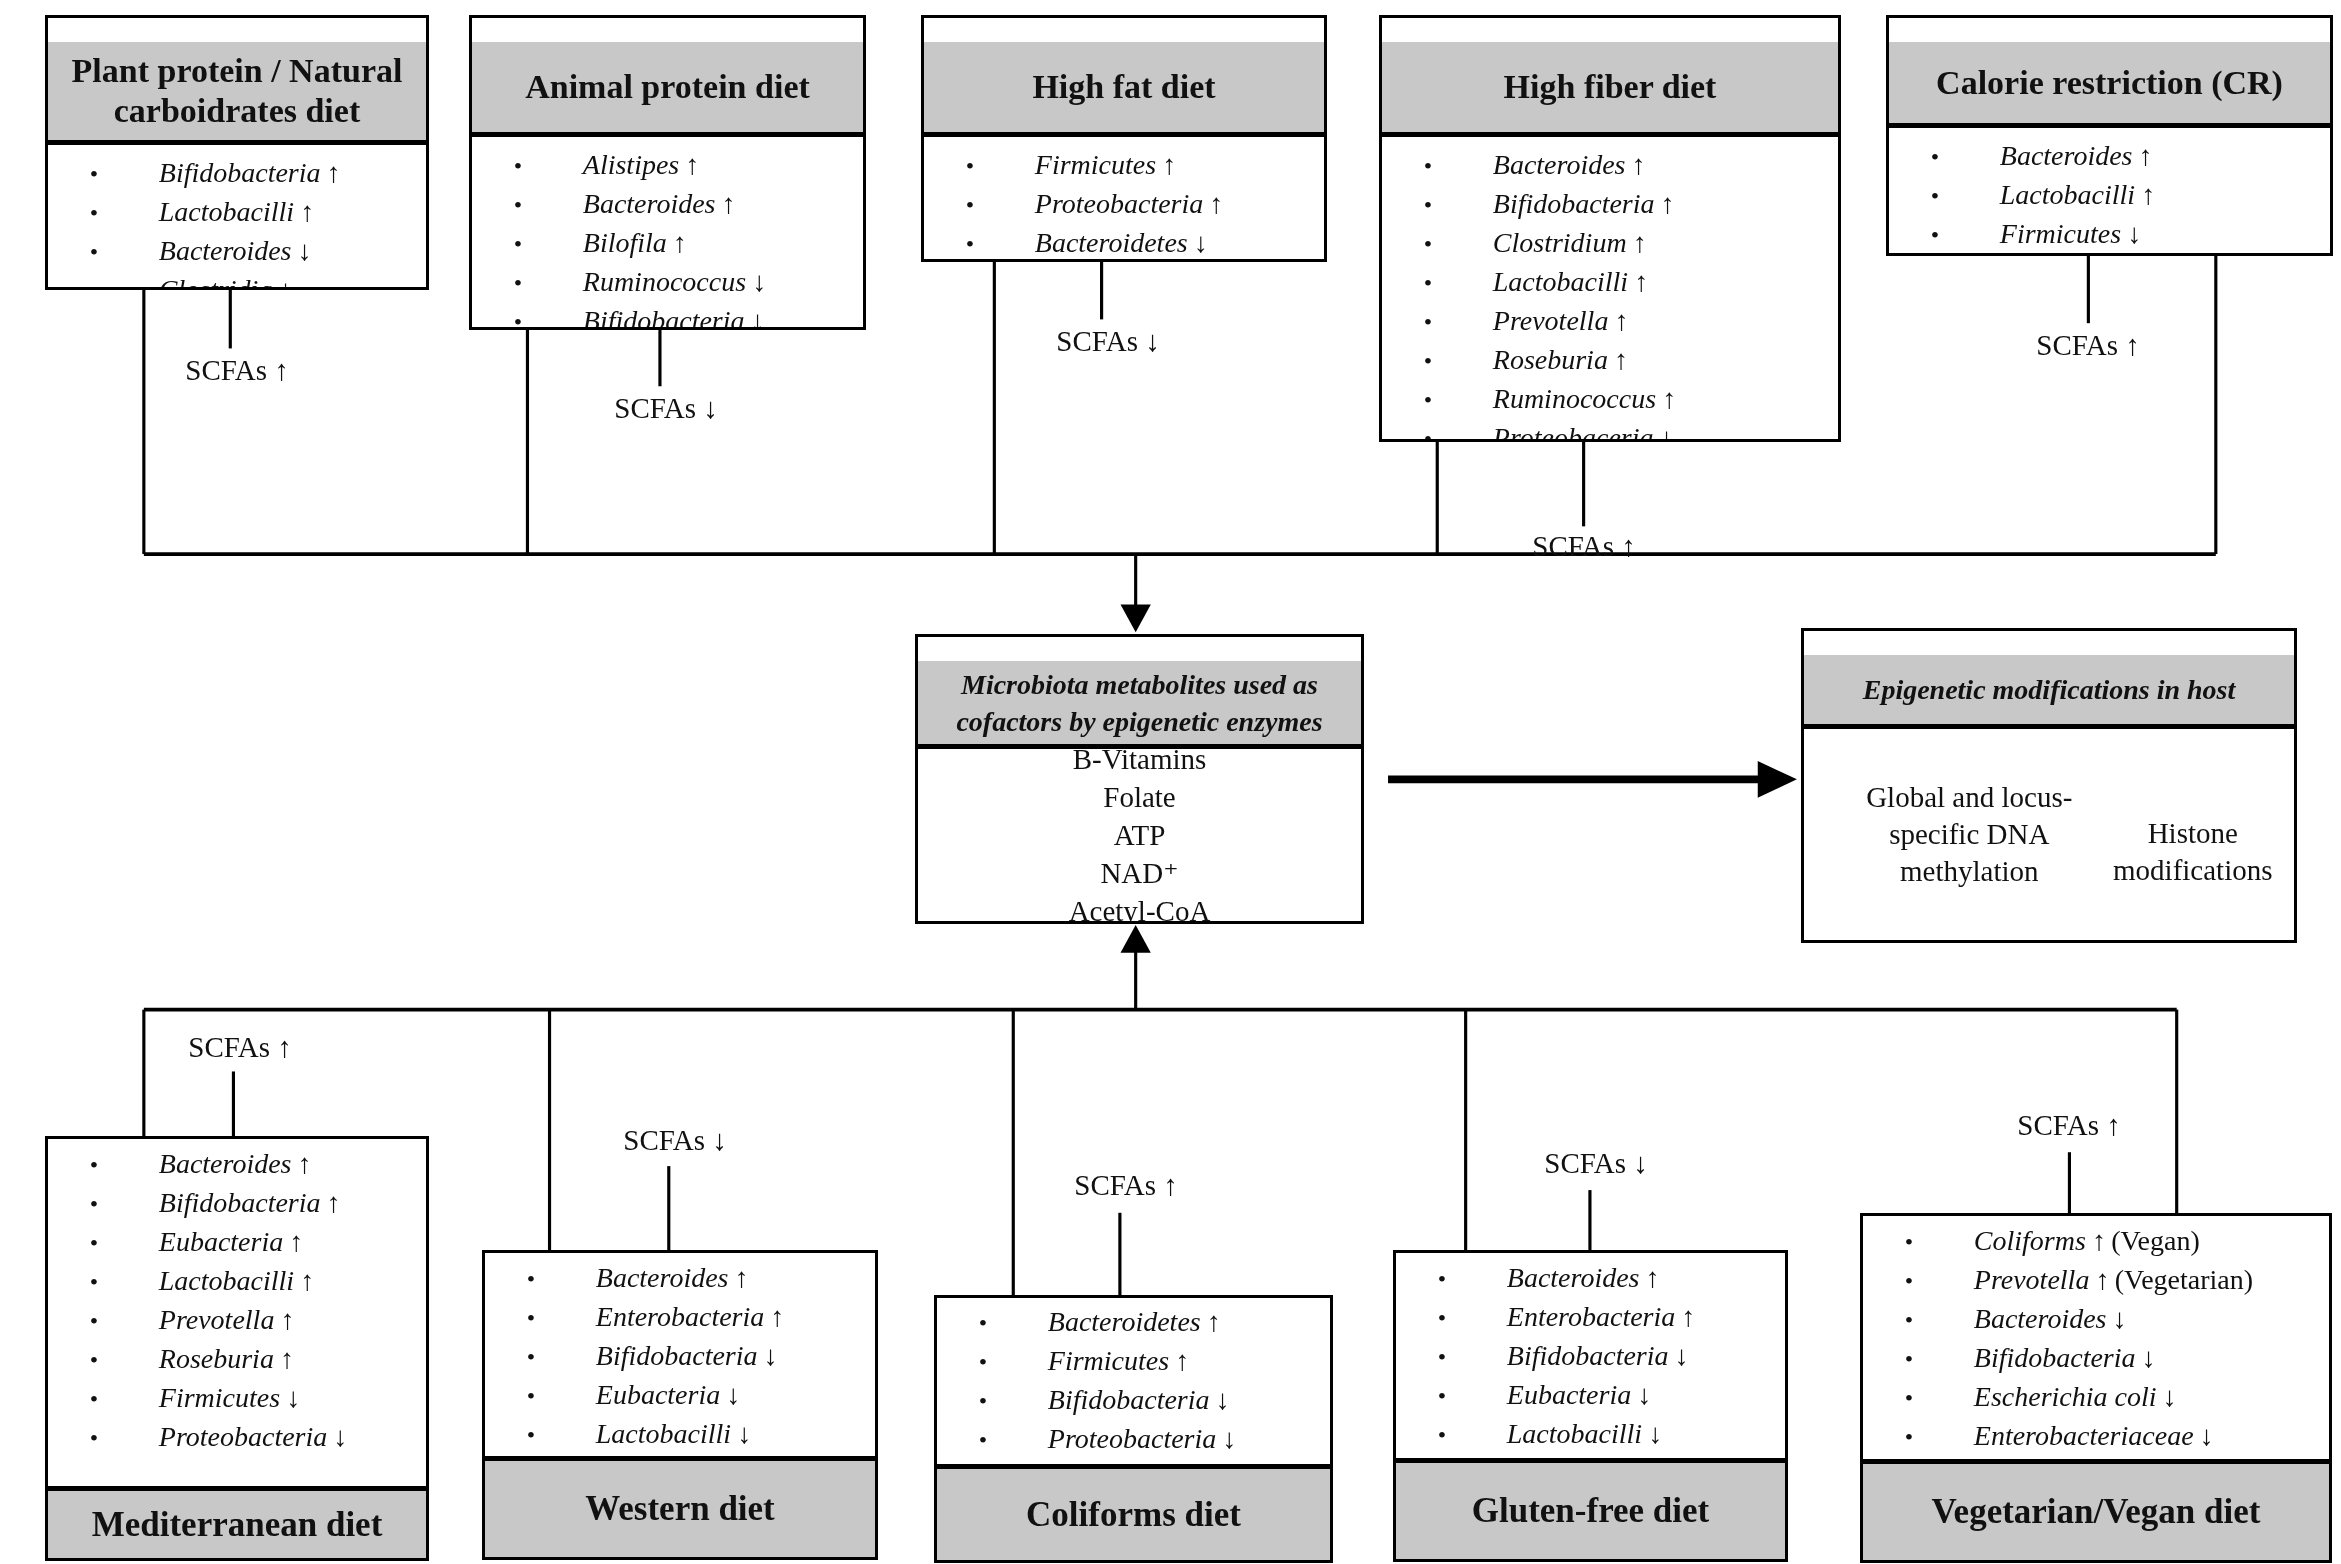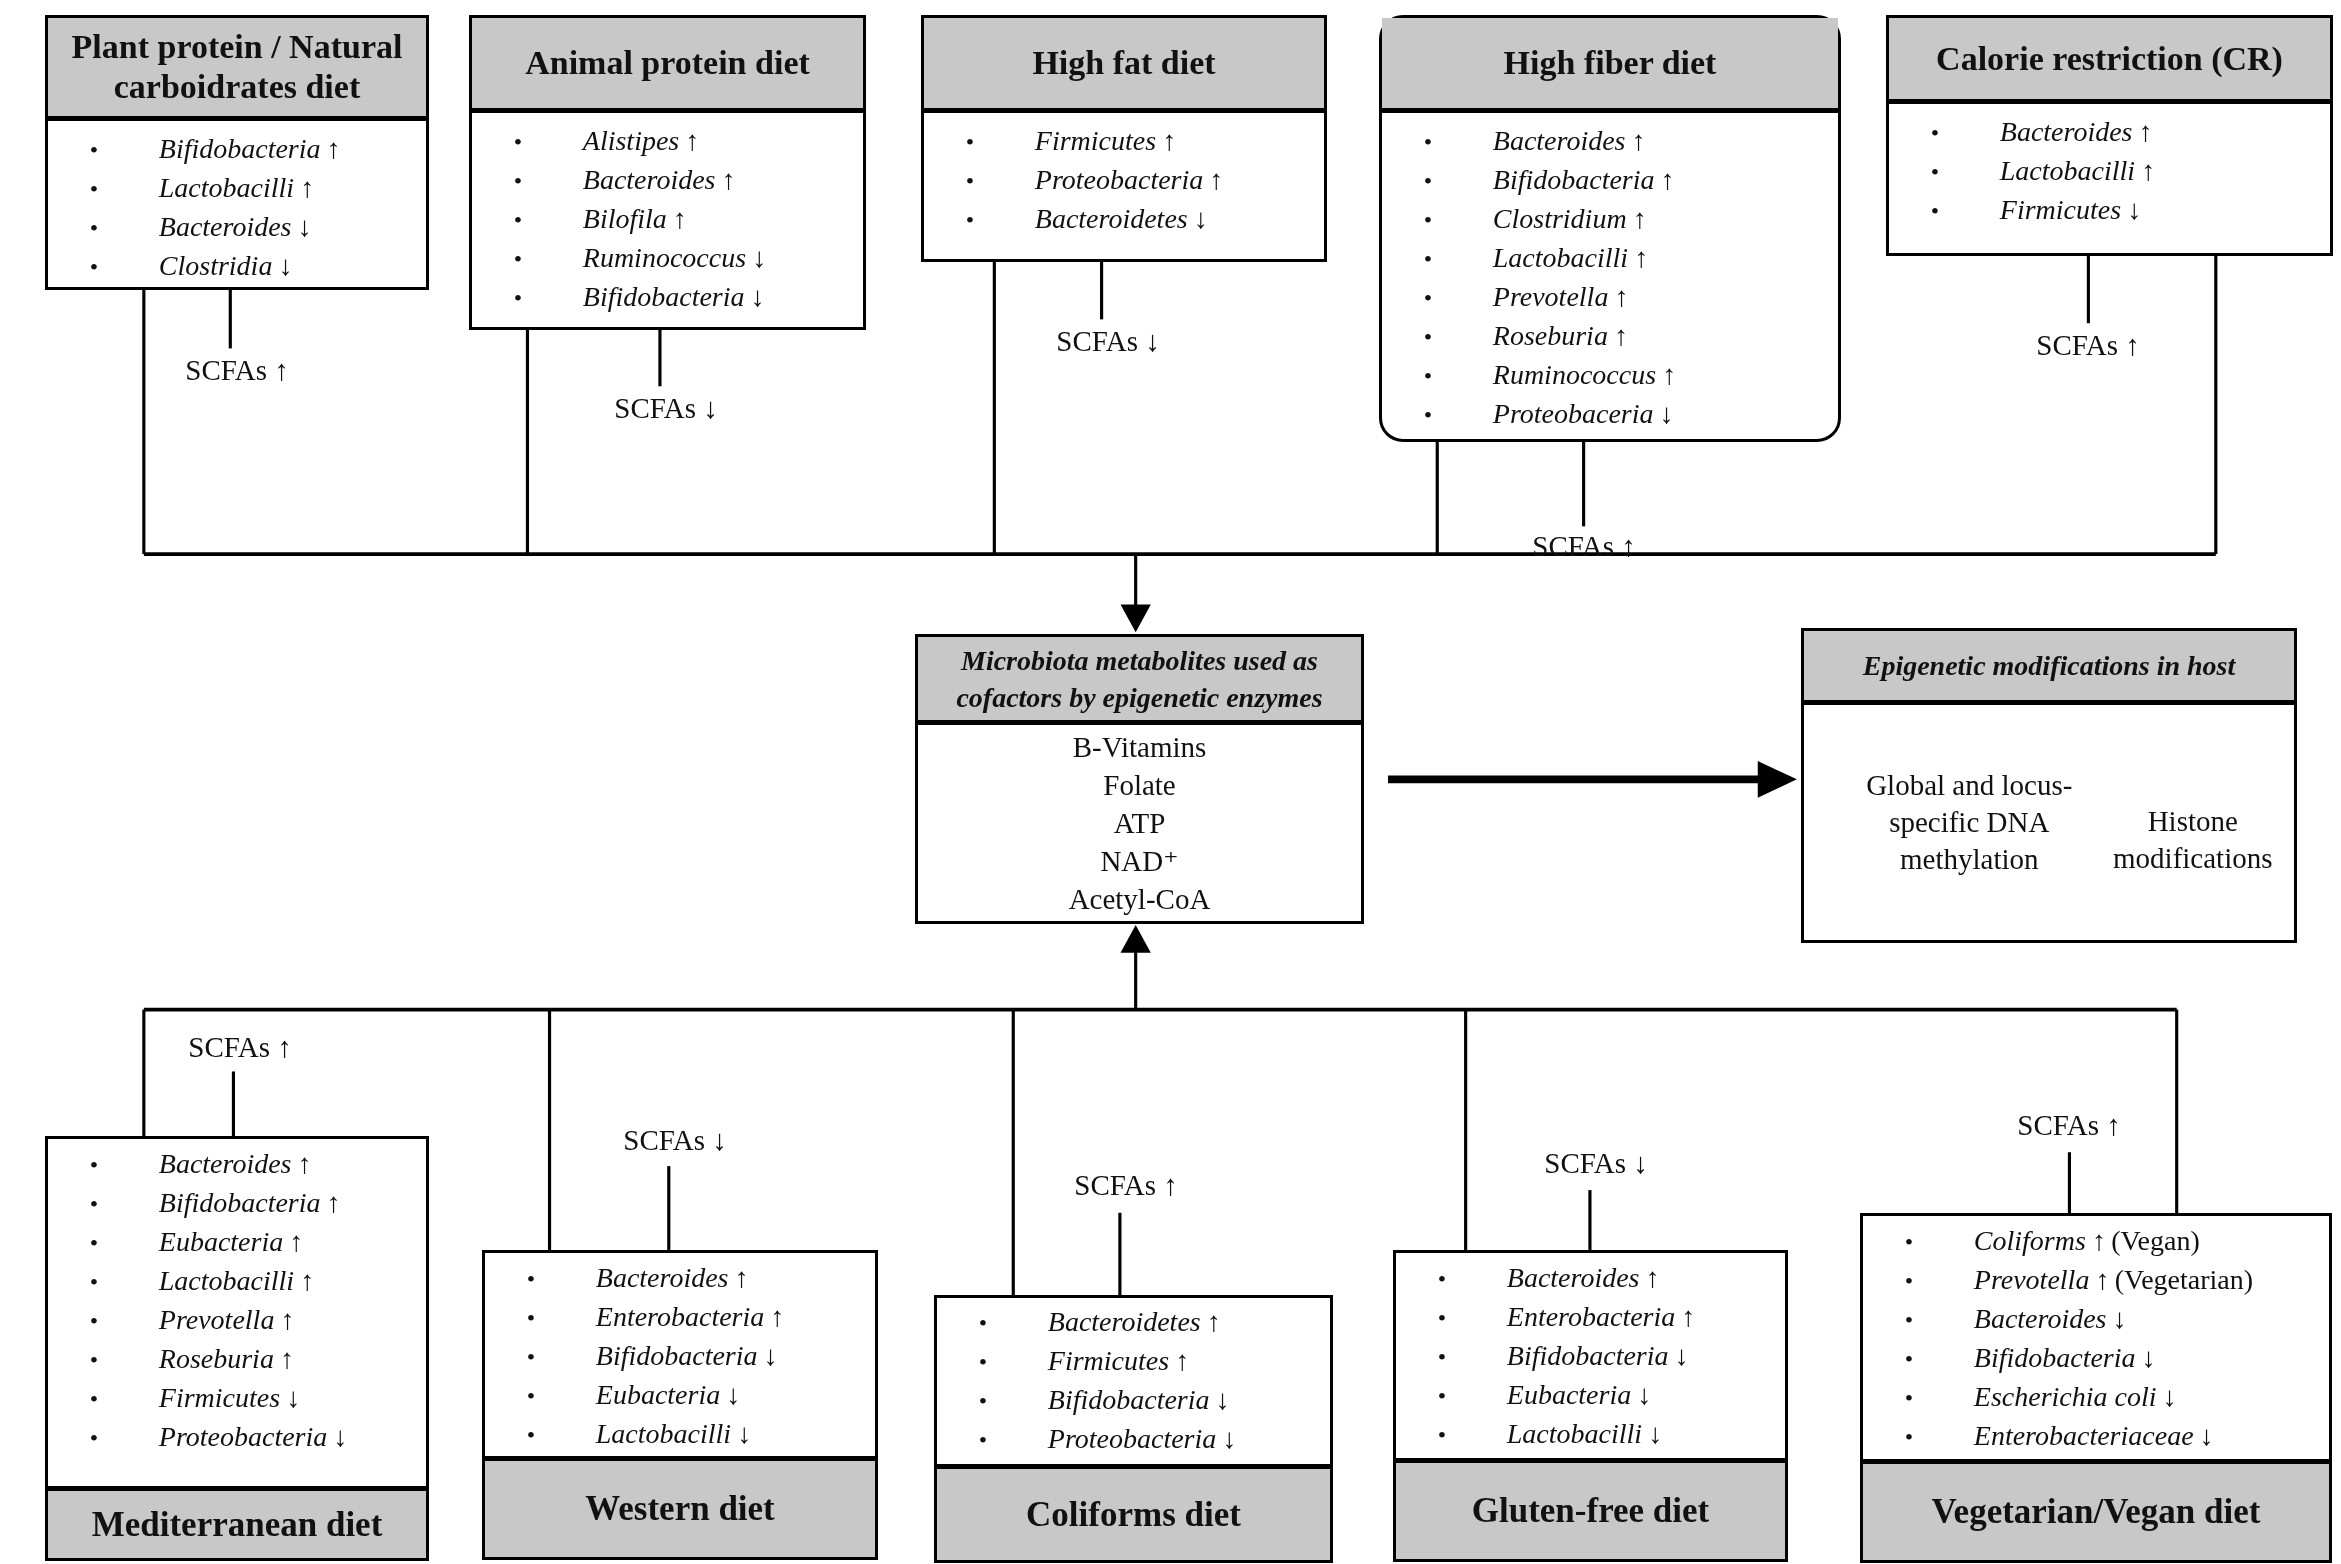--- a/index.html
+++ b/index.html
@@ -28,21 +28,21 @@
   .hdr,.ttl{
     background:var(--header_bg);
     display:flex;align-items:center;justify-content:center;
     text-align:center;
     font-weight:bold;
     font-size:34px;line-height:40px;
     padding:2.5px 11.4px;
     box-sizing:border-box;
     flex:0 0 auto;
   }
-  .hdr{border-bottom:5.7px solid var(--border);}
+  .hdr{border-bottom:5.7px solid var(--border);margin-top:24px;}
   .ttl{border-top:5.7px solid var(--border);font-size:35px;}
   .hdr.italic,.ttl.italic{font-style:italic;}
   .body{flex:1 1 auto;box-sizing:border-box;overflow:hidden;}
   ul.items{
     list-style:none;margin:0;padding:8.8px 6.3px 0 33px;
   }
   ul.items li{
     display:flex;align-items:baseline;
     font-size:28px;line-height:38px;
     font-style:italic;
@@ -189,21 +189,21 @@
           <span class="arrow">↑</span>
         </li>
         <li>
           <span class="bullet">•</span>
           <span class="taxon">Bacteroidetes</span>
           <span class="arrow">↓</span>
         </li>
       </ul>
   </div>
 
-  <div class="box" style="left:1379px;top:15px;width:462px;height:427px;border-radius:24px;">
+  <div class="box" style="left:1379px;top:15px;width:462px;height:427px;">
     <div class="hdr" style="height:95px;">High fiber diet</div>
     <ul class="items body">
         <li>
           <span class="bullet">•</span>
           <span class="taxon">Bacteroides</span>
           <span class="arrow">↑</span>
         </li>
         <li>
           <span class="bullet">•</span>
           <span class="taxon">Bifidobacteria</span>

